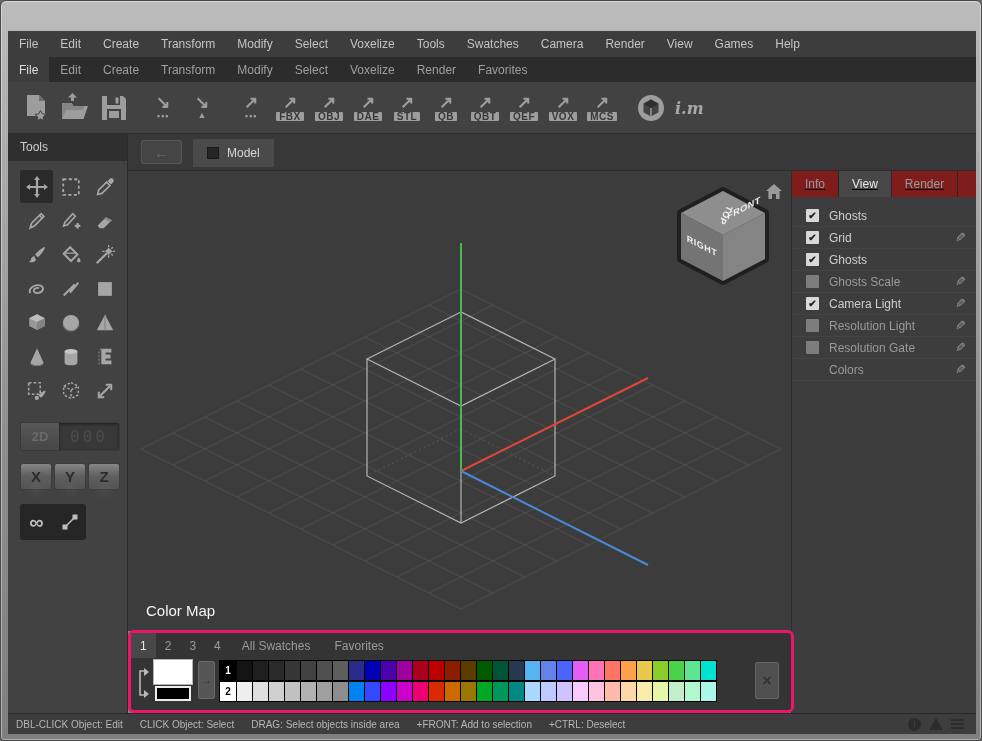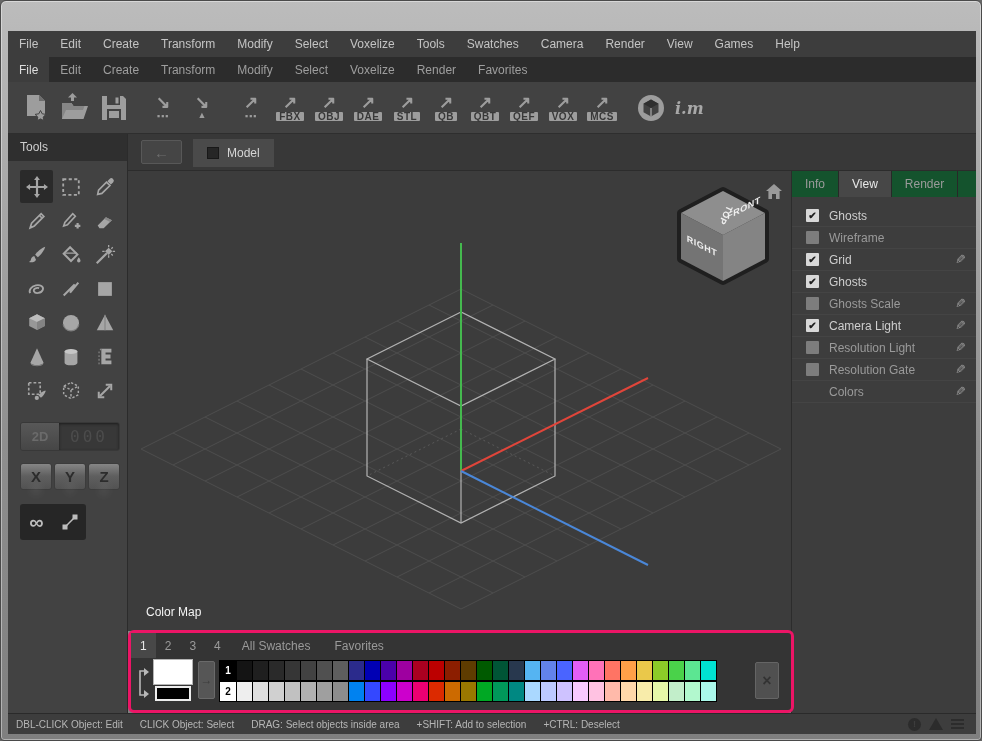--- a/index.html
+++ b/index.html
@@ -54,26 +54,26 @@
   .mask-glyph{color:#bdbdbd;font-size:20px;font-weight:bold;line-height:1;}
   
   .vp-header{position:absolute;left:127px;top:133px;width:848px;height:37px;background:#383838;border-bottom:1px solid #2c2c2c;}
   .back-btn{position:absolute;left:13px;top:6px;width:41px;height:24px;background:#454545;border:1px solid #585858;border-radius:2px;display:flex;align-items:center;justify-content:center;color:#6d6d6d;font-size:15px;}
   .model-tab{position:absolute;left:65px;top:5px;height:28px;background:#4a4a4a;display:flex;align-items:center;gap:8px;padding:0 14px;}
   .model-tab .sq{width:12px;height:12px;background:#262626;border:1px solid #181818;}
   .model-tab .lbl{color:#d6d6d6;font-size:12px;}
   
   .viewport{position:absolute;left:127px;top:170px;width:663px;height:460px;background:#3c3c3c;overflow:hidden;}
   .viewport svg.scene{position:absolute;left:0;top:0;}
-  .colormap-label{position:absolute;left:18px;bottom:12px;color:#f4f4f4;font-size:12px;}
+  .colormap-label{position:absolute;left:18px;bottom:12px;color:#f4f4f4;font-size:15px;}
   .viewcube{position:absolute;right:18px;top:14px;}
   .home-icon{position:absolute;right:8px;top:12px;}
   
   .right-panel{position:absolute;left:790px;top:170px;width:185px;height:542px;background:#3d3d3d;border-left:1px solid #2c2c2c;}
-  .rp-tabs{height:26px;background:#14532d;display:flex;}
+  .rp-tabs{height:26px;background:#7f1d1d;display:flex;text-decoration:underline;}
   .rp-tab{padding:0 13px;line-height:26px;font-size:12px;color:#9a9a9a;border-right:1px solid #282828;}
   .rp-tab.active{background:#474747;color:#e8e8e8;}
   .rp-rows{margin-top:8px;}
   .rp-row{height:22px;display:flex;align-items:center;padding:0 10px 0 14px;border-bottom:1px solid #444;}
   .rp-check{width:13px;height:13px;border-radius:1px;margin-right:10px;display:flex;align-items:center;justify-content:center;flex:none;}
   .rp-check.on{background:#d8d8d8;color:#1e1e1e;font-size:10px;font-weight:bold;}
   .rp-check.off{background:#7d7d7d;}
   .rp-check.hidden{visibility:hidden;}
   .rp-label{flex:1;font-size:12px;color:#9a9a9a;}
   .rp-row.checked .rp-label{color:#cecece;}
@@ -490,24 +490,20 @@
   <div class="right-panel">
     <div class="rp-tabs" id="rp-tabs">
         <div class="rp-tab">Info</div>
         <div class="rp-tab active">View</div>
         <div class="rp-tab">Render</div>
       </div>
     <div class="rp-rows" id="rp-rows">
         <div class="rp-row checked">
           <div class="rp-check on">✔</div>
           <div class="rp-label">Ghosts</div>
-        </div>
-        <div class="rp-row">
-          <div class="rp-check off"></div>
-          <div class="rp-label">Wireframe</div>
         </div>
         <div class="rp-row checked">
           <div class="rp-check on">✔</div>
           <div class="rp-label">Grid</div>
           <div class="rp-pencil">✎</div>
         </div>
         <div class="rp-row checked">
           <div class="rp-check on">✔</div>
           <div class="rp-label">Ghosts</div>
         </div>
@@ -630,21 +626,21 @@
       <div class="del-btn">
           <span>×</span>
         </div>
     </div>
   </div>
 
   <div class="statusbar" id="statusbar">
     <div class="sb-seg">DBL-CLICK Object: Edit</div>
       <div class="sb-seg">CLICK Object: Select</div>
       <div class="sb-seg">DRAG: Select objects inside area</div>
-      <div class="sb-seg">+SHIFT: Add to selection</div>
+      <div class="sb-seg">+FRONT: Add to selection</div>
       <div class="sb-seg">+CTRL: Deselect</div>
       <div class="sb-icons">
       <div class="sb-bang">!</div>
       <div class="sb-tri"></div>
       <div class="sb-menu">
           <span></span>
           <span></span>
           <span></span>
         </div>
     </div>

